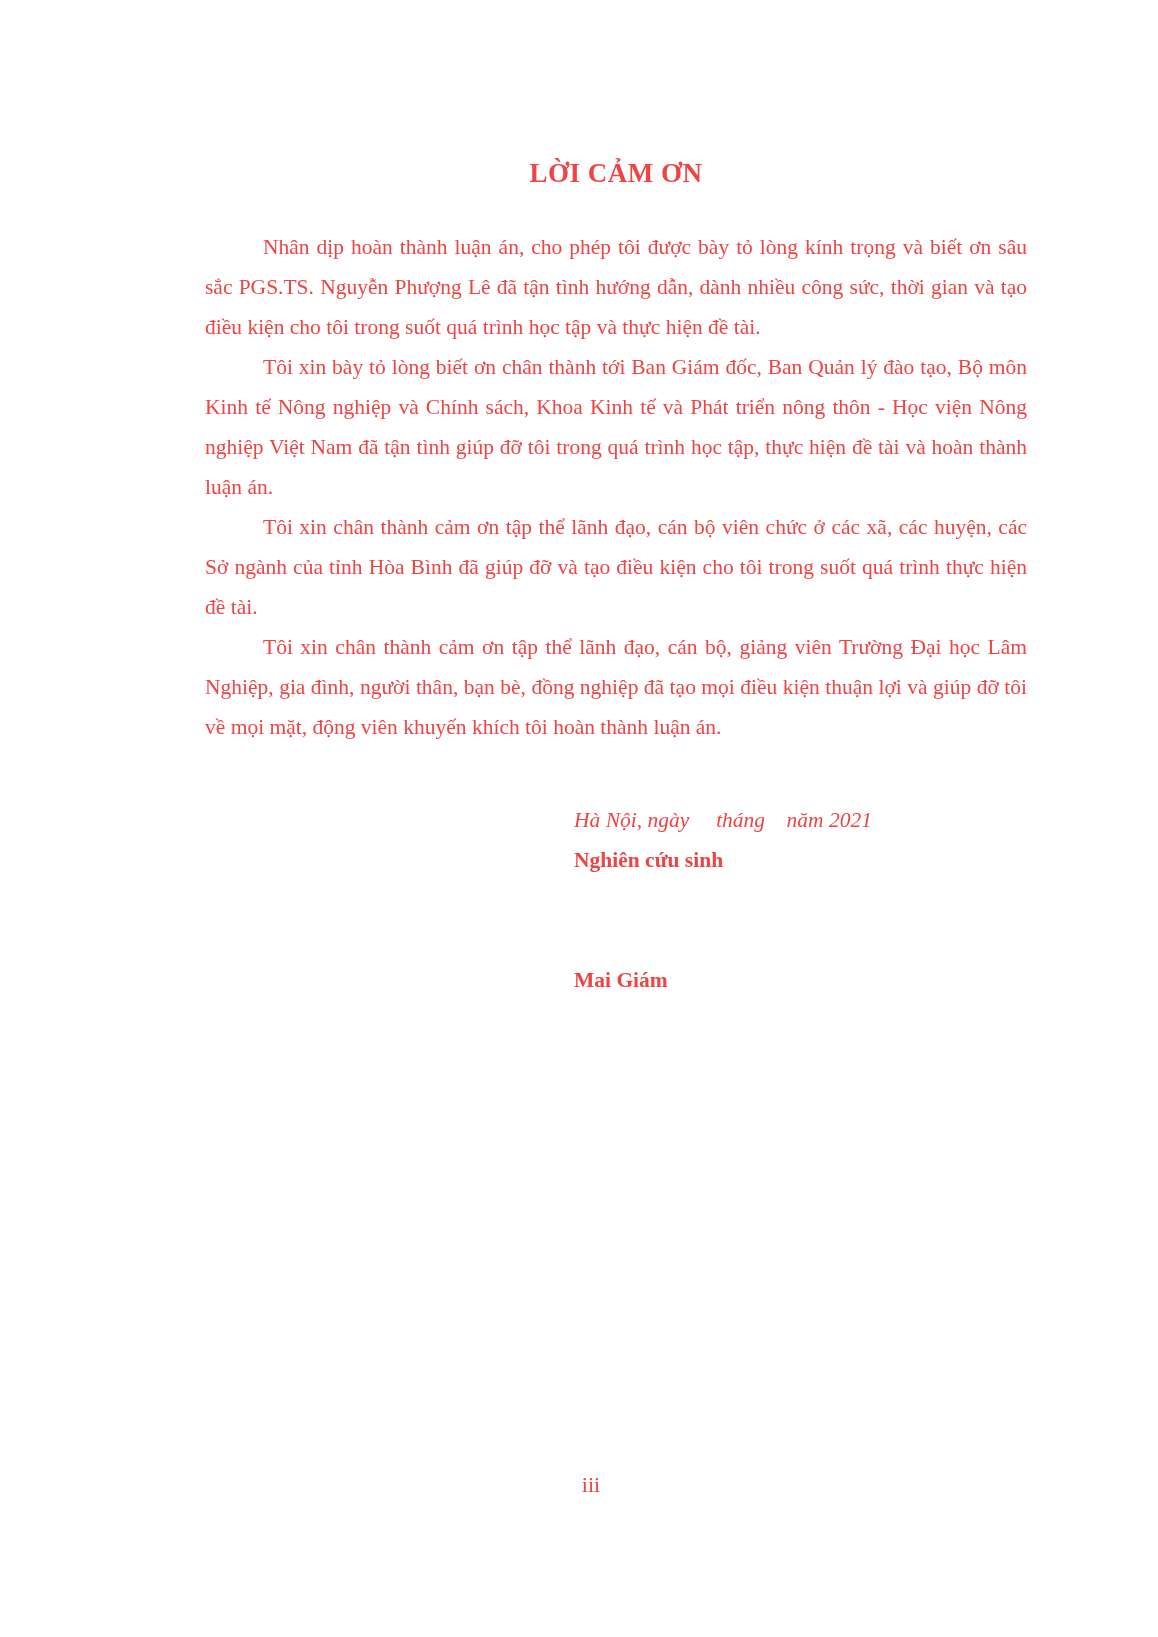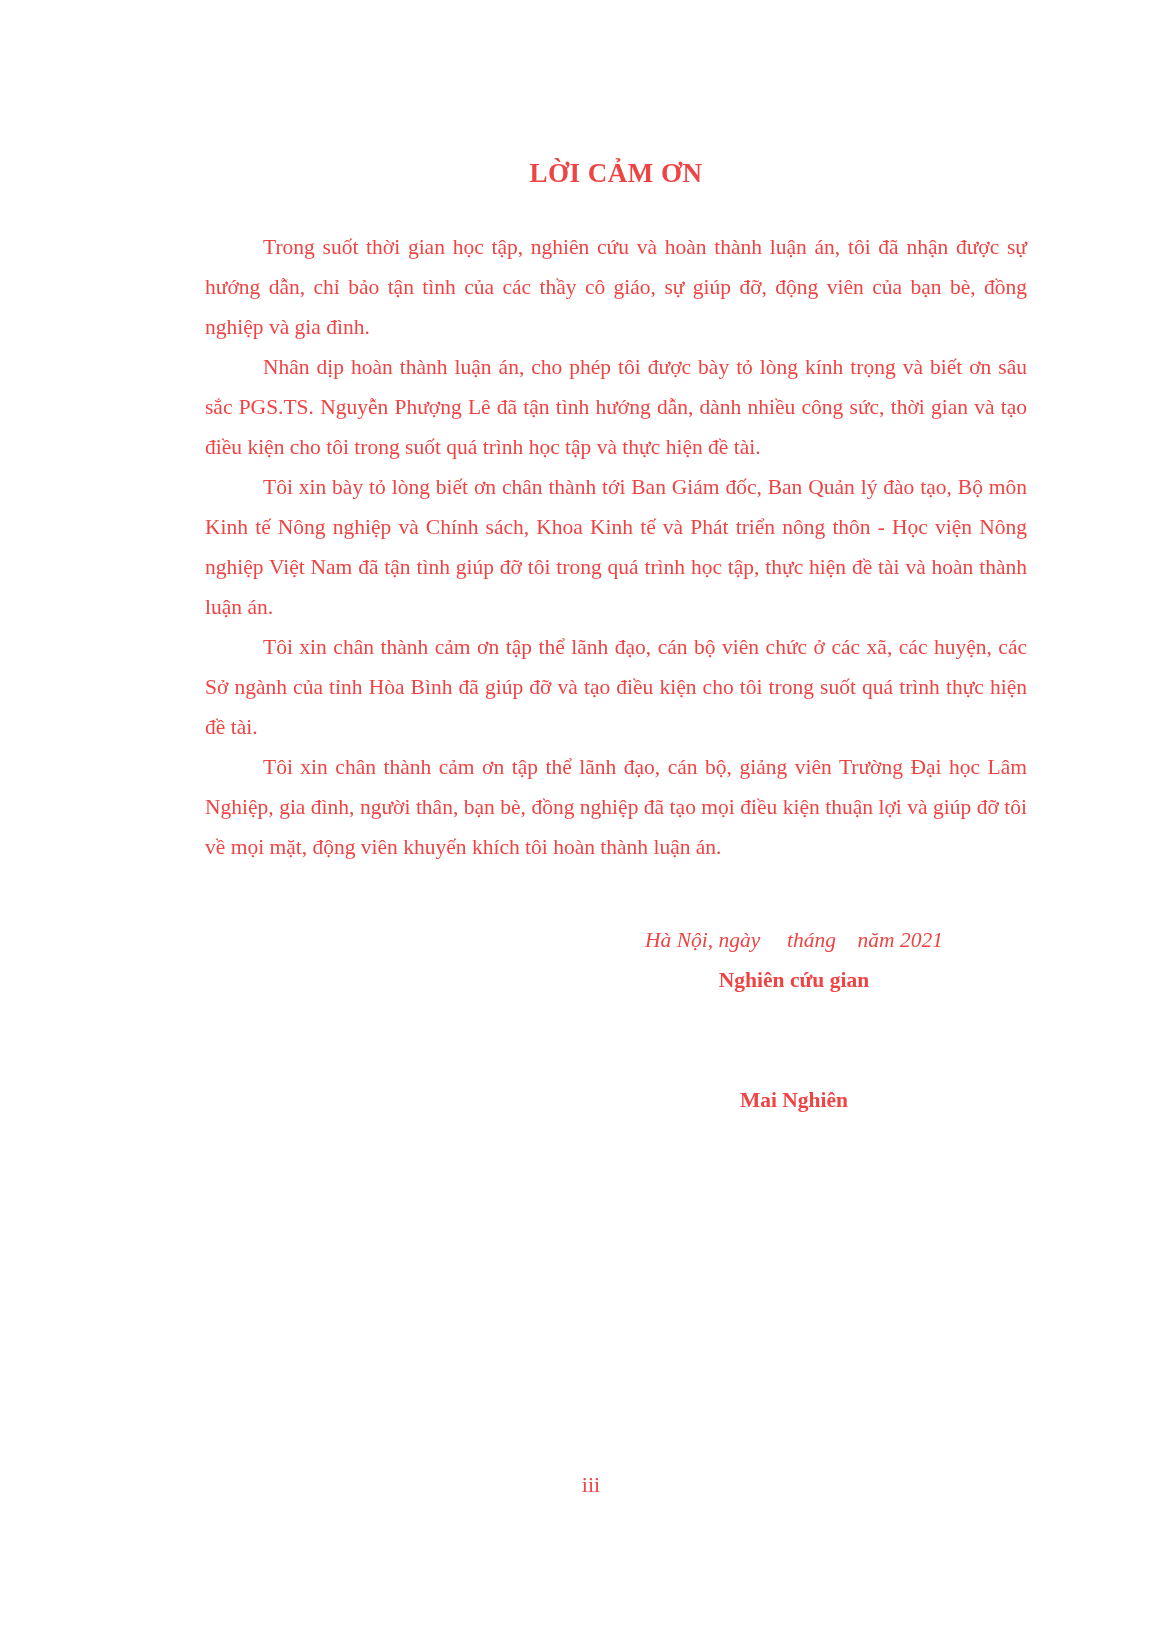--- a/index.html
+++ b/index.html
@@ -40,21 +40,21 @@
     margin: 0;
     text-indent: 58px;
   }
   .closing {
     text-align: left;
   }
   .signature-block {
     width: 440px;
     margin-left: 369px;
     margin-top: 53px;
-    text-align: center;
+    text-align: left;
   }
   .date-line {
     font-style: italic;
     white-space: pre-wrap;
     line-height: 40px;
   }
   .signature-role {
     font-weight: bold;
     line-height: 40px;
   }
@@ -73,28 +73,27 @@
   }
 </style>
 </head>
 <body>
 
 <div class="page">
 
   <div class="doc-title">LỜI CẢM ƠN</div>
 
   <div class="doc-body">
-    <p>Trong suốt thời gian học tập, nghiên cứu và hoàn thành luận án, tôi đã nhận được sự hướng dẫn, chỉ bảo tận tình của các thầy cô giáo, sự giúp đỡ, động viên của bạn bè, đồng nghiệp và gia đình.</p>
     <p>Nhân dịp hoàn thành luận án, cho phép tôi được bày tỏ lòng kính trọng và biết ơn sâu sắc PGS.TS. Nguyễn Phượng Lê đã tận tình hướng dẫn, dành nhiều công sức, thời gian và tạo điều kiện cho tôi trong suốt quá trình học tập và thực hiện đề tài.</p>
     <p>Tôi xin bày tỏ lòng biết ơn chân thành tới Ban Giám đốc, Ban Quản lý đào tạo, Bộ môn Kinh tế Nông nghiệp và Chính sách, Khoa Kinh tế và Phát triển nông thôn - Học viện Nông nghiệp Việt Nam đã tận tình giúp đỡ tôi trong quá trình học tập, thực hiện đề tài và hoàn thành luận án.</p>
     <p>Tôi xin chân thành cảm ơn tập thể lãnh đạo, cán bộ viên chức ở các xã, các huyện, các Sở ngành của tỉnh Hòa Bình đã giúp đỡ và tạo điều kiện cho tôi trong suốt quá trình thực hiện đề tài.</p>
     <p>Tôi xin chân thành cảm ơn tập thể lãnh đạo, cán bộ, giảng viên Trường Đại học Lâm Nghiệp, gia đình, người thân, bạn bè, đồng nghiệp đã tạo mọi điều kiện thuận lợi và giúp đỡ tôi về mọi mặt, động viên khuyến khích tôi hoàn thành luận án.</p>
 
     <div class="signature-block">
       <div class="date-line">Hà Nội, ngày     tháng    năm 2021</div>
-      <div class="signature-role">Nghiên cứu gian</div>
-      <div class="signature-name">Mai Nghiên</div>
+      <div class="signature-role">Nghiên cứu sinh</div>
+      <div class="signature-name">Mai Giám</div>
     </div>
   </div>
 
   <div class="page-number">iii</div>
 
 </div>
 
 </body></html>

